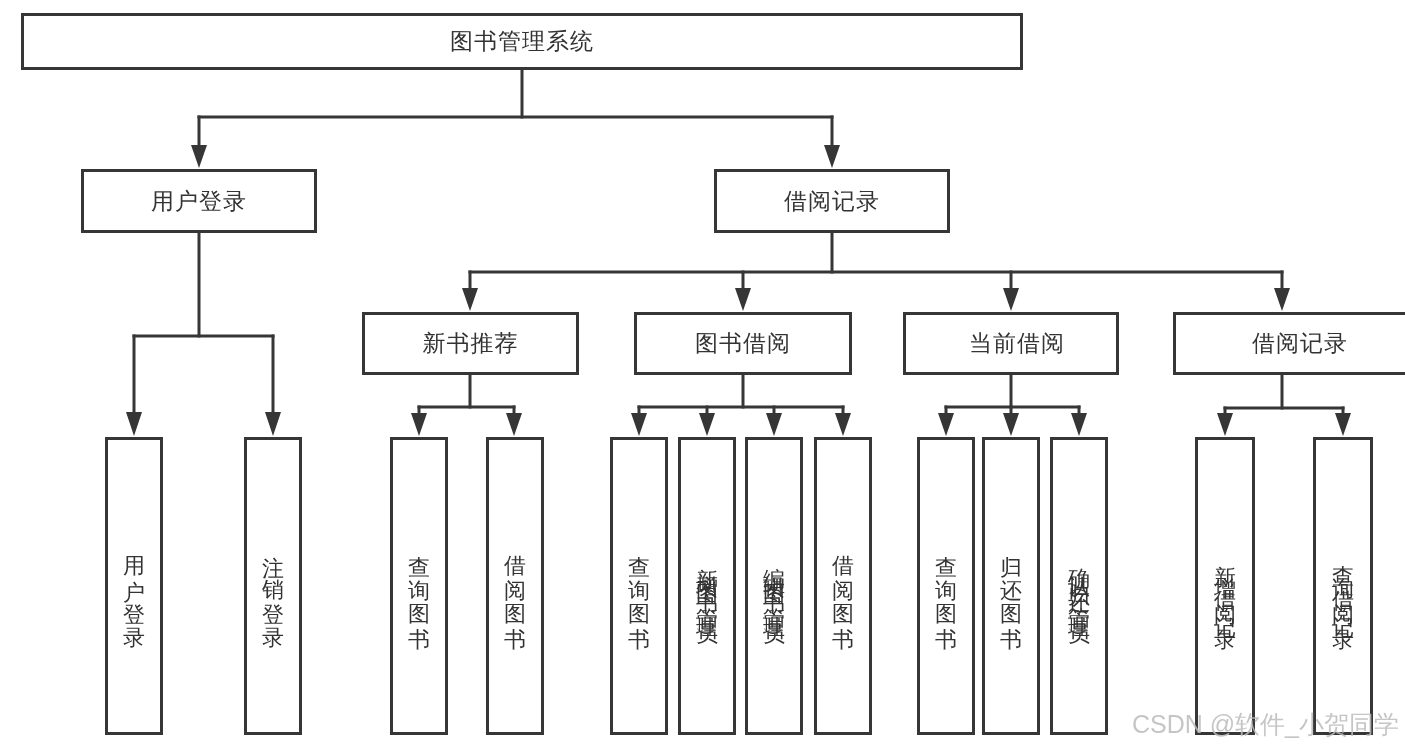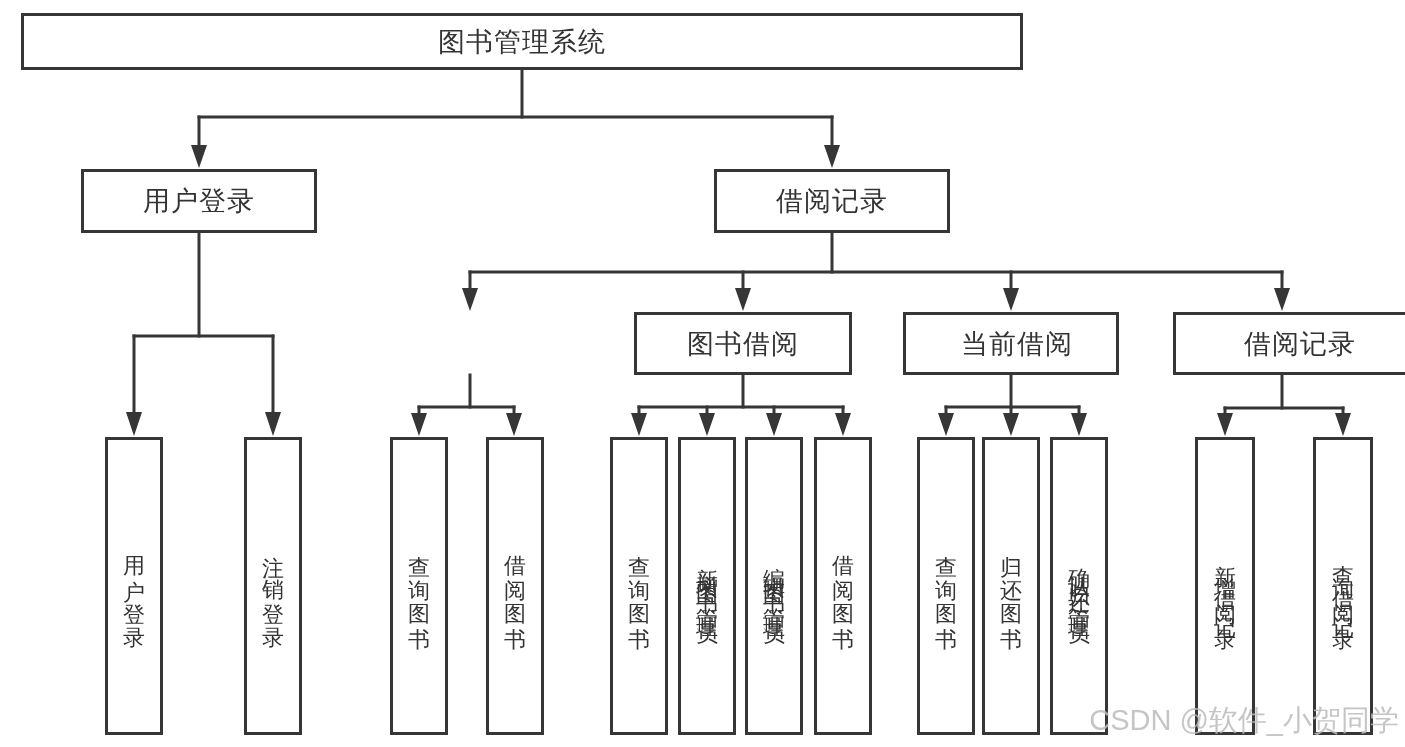--- a/index.html
+++ b/index.html
@@ -37,21 +37,21 @@
   }
   .node{
     position:absolute;
     box-sizing:border-box;
     border:3px solid var(--line);
     background:#fff;
     display:flex;
     align-items:center;
     justify-content:center;
     color:var(--text);
-    font-size:27px;
+    font-size:23px;
     letter-spacing:1px;
     white-space:nowrap;
   }
   .leaf{
     position:absolute;
     box-sizing:border-box;
     border:3px solid var(--line);
     background:#fff;
     width:58px;
     height:298px;
@@ -68,21 +68,21 @@
     line-height:1;
     color:var(--text);
   }
   .ls-wide{letter-spacing:24px;}
   .ls-med{letter-spacing:13px;}
   .ls-tight{letter-spacing:8px;}
   .watermark{
     position:absolute;
     right:6px;
     bottom:6px;
-    font-size:29px;
+    font-size:25px;
     color:var(--wm);
     opacity:.85;
     white-space:nowrap;
     z-index:5;
   }
 </style>
 </head>
 <body>
 
 <div class="canvas">
@@ -153,20 +153,23 @@
     <span>图书管理系统</span>
   </div>
 
   <div class="node" style="left:81px;top:169px;width:236px;height:64px;">
     <span>用户登录</span>
   </div>
   <div class="node" style="left:714px;top:169px;width:236px;height:64px;">
     <span>借阅记录</span>
   </div>
 
+  <div class="node" style="left:362px;top:312px;width:217px;height:63px;">
+    <span>新书推荐</span>
+  </div>
   <div class="node" style="left:634px;top:312px;width:218px;height:63px;text-align:center;">
     <span>图书借阅</span>
   </div>
   <div class="node" style="left:903px;top:312px;width:216px;height:63px;padding-left:12px;">
     <span>当前借阅</span>
   </div>
   <div class="node" style="left:1173px;top:312px;width:254px;height:63px;">
     <span>借阅记录</span>
   </div>
 

